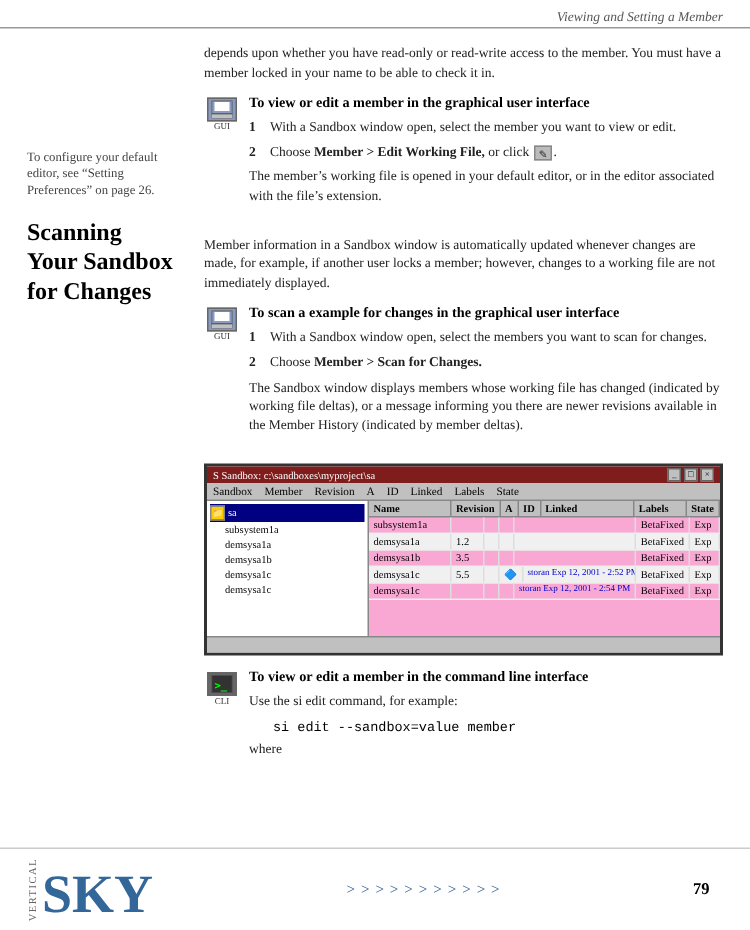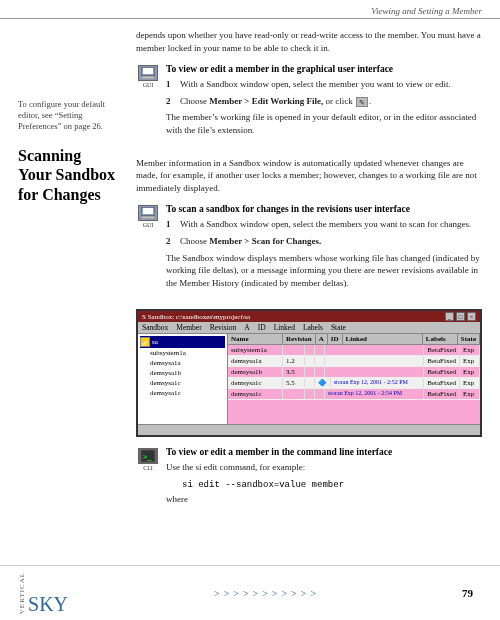--- a/index.html
+++ b/index.html
@@ -193,21 +193,21 @@
       font-size: 7.5px;
       color: #000;
       border-bottom: 1px solid #888;
     }
 
     .window-body {
       display: flex;
       height: 90px;
     }
     .tree-panel {
-      width: 90px;
+      width: 108px;
       border-right: 1px solid #888;
       background: #fff;
       padding: 2px;
       overflow: hidden;
     }
     .tree-item {
       font-size: 7px;
       padding: 1px 0;
       display: flex;
       align-items: center;
@@ -305,22 +305,22 @@
     .logo-vertical {
       font-size: 7px;
       writing-mode: vertical-rl;
       transform: rotate(180deg);
       color: #666;
       letter-spacing: 1px;
       margin-right: 2px;
       text-transform: uppercase;
     }
     .logo-sky {
-      font-size: 20px;
-      font-weight: normal;
+      font-size: 36px;
+      font-weight: bold;
       color: #336699;
       line-height: 1;
     }
     .logo-sky .logo-s {
       color: #336699;
     }
 
     .footer-arrows {
       display: flex;
       align-items: center;
@@ -392,21 +392,21 @@
         <div class="icon-gui">
           <svg width="14" height="12" viewBox="0 0 14 12">
               <rect x="0" y="0" width="14" height="9" fill="#8a9bc0" stroke="#555" stroke-width="1"></rect>
               <rect x="2" y="1" width="10" height="6" fill="#fff"></rect>
               <rect x="0" y="9" width="14" height="3" fill="#c0c0c0" stroke="#555" stroke-width="0.5"></rect>
             </svg>
         </div>
         <div class="icon-gui-label">GUI</div>
       </div>
       <div class="instruction-text">
-        <div class="instruction-heading">To scan a sandbox for changes in the revisions user interface</div>
+        <div class="instruction-heading">To scan a example for changes in the graphical user interface</div>
         <div class="step">
           <span class="step-num">1</span>
           <span class="step-text">With a Sandbox window open, select the members you want to scan for changes.</span>
         </div>
         <div class="step">
           <span class="step-num">2</span>
           <span class="step-text">Choose <b>Member &gt; Scan for Changes.</b></span>
         </div>
         <p class="intro-text" style="margin-top:3px;">The Sandbox window displays members whose working file has changed (indicated by working file deltas), or a message informing you there are newer revisions available in the Member History (indicated by member deltas).</p>
       </div>

